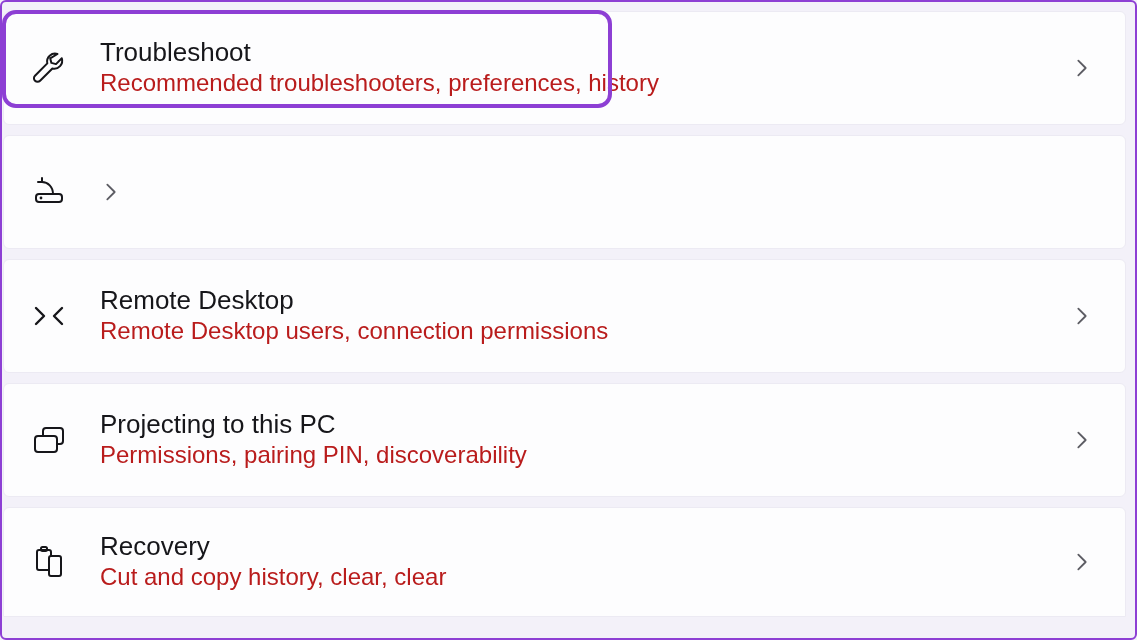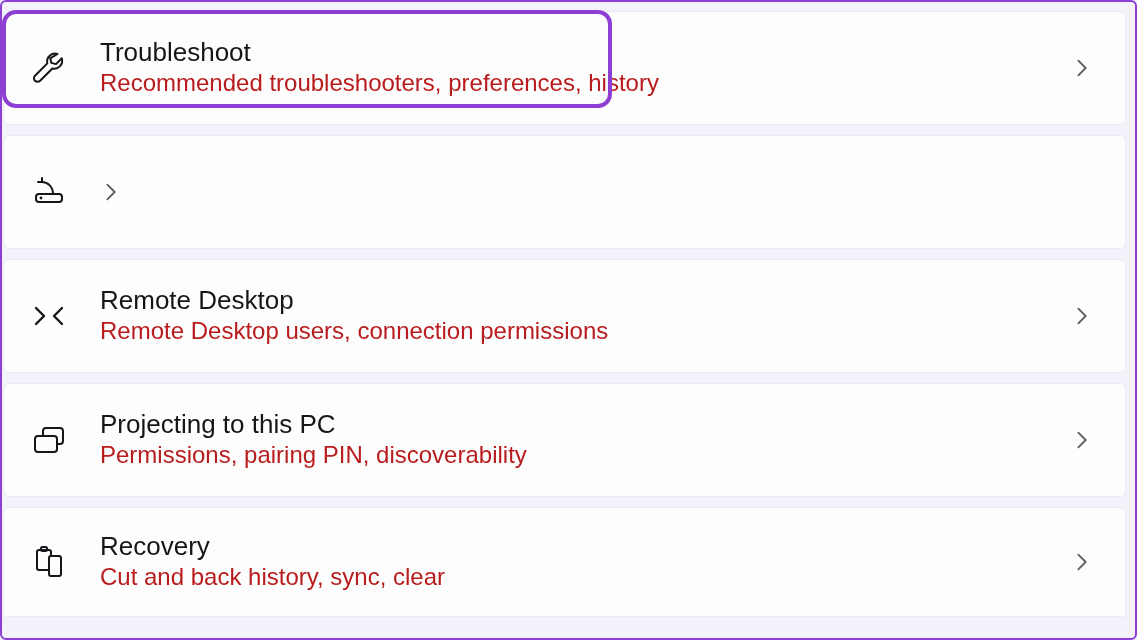--- a/index.html
+++ b/index.html
@@ -174,21 +174,21 @@
   <div class="row last">
     <span class="icon-slot">
       <svg viewBox="0 0 40 40" fill="none" stroke="currentColor" stroke-width="2" stroke-linecap="round" stroke-linejoin="round">
         <rect x="8" y="8" width="14" height="20" rx="2"></rect>
         <rect x="12" y="5" width="6" height="4" rx="1.5"></rect>
         <rect x="20" y="14" width="12" height="20" rx="2" fill="#fdfdfe"></rect>
       </svg>
     </span>
     <div class="texts">
       <span class="title">Recovery</span>
-      <span class="subtitle">Cut and back history, sync, clear</span>
+      <span class="subtitle">Cut and copy history, clear, clear</span>
     </div>
     <span class="chevron">
       <svg viewBox="0 0 24 24" fill="none" stroke="currentColor" stroke-width="2" stroke-linecap="round" stroke-linejoin="round">
           <polyline points="8 4 16 12 8 20"></polyline>
         </svg>
     </span>
   </div>
 
 </div>
 

